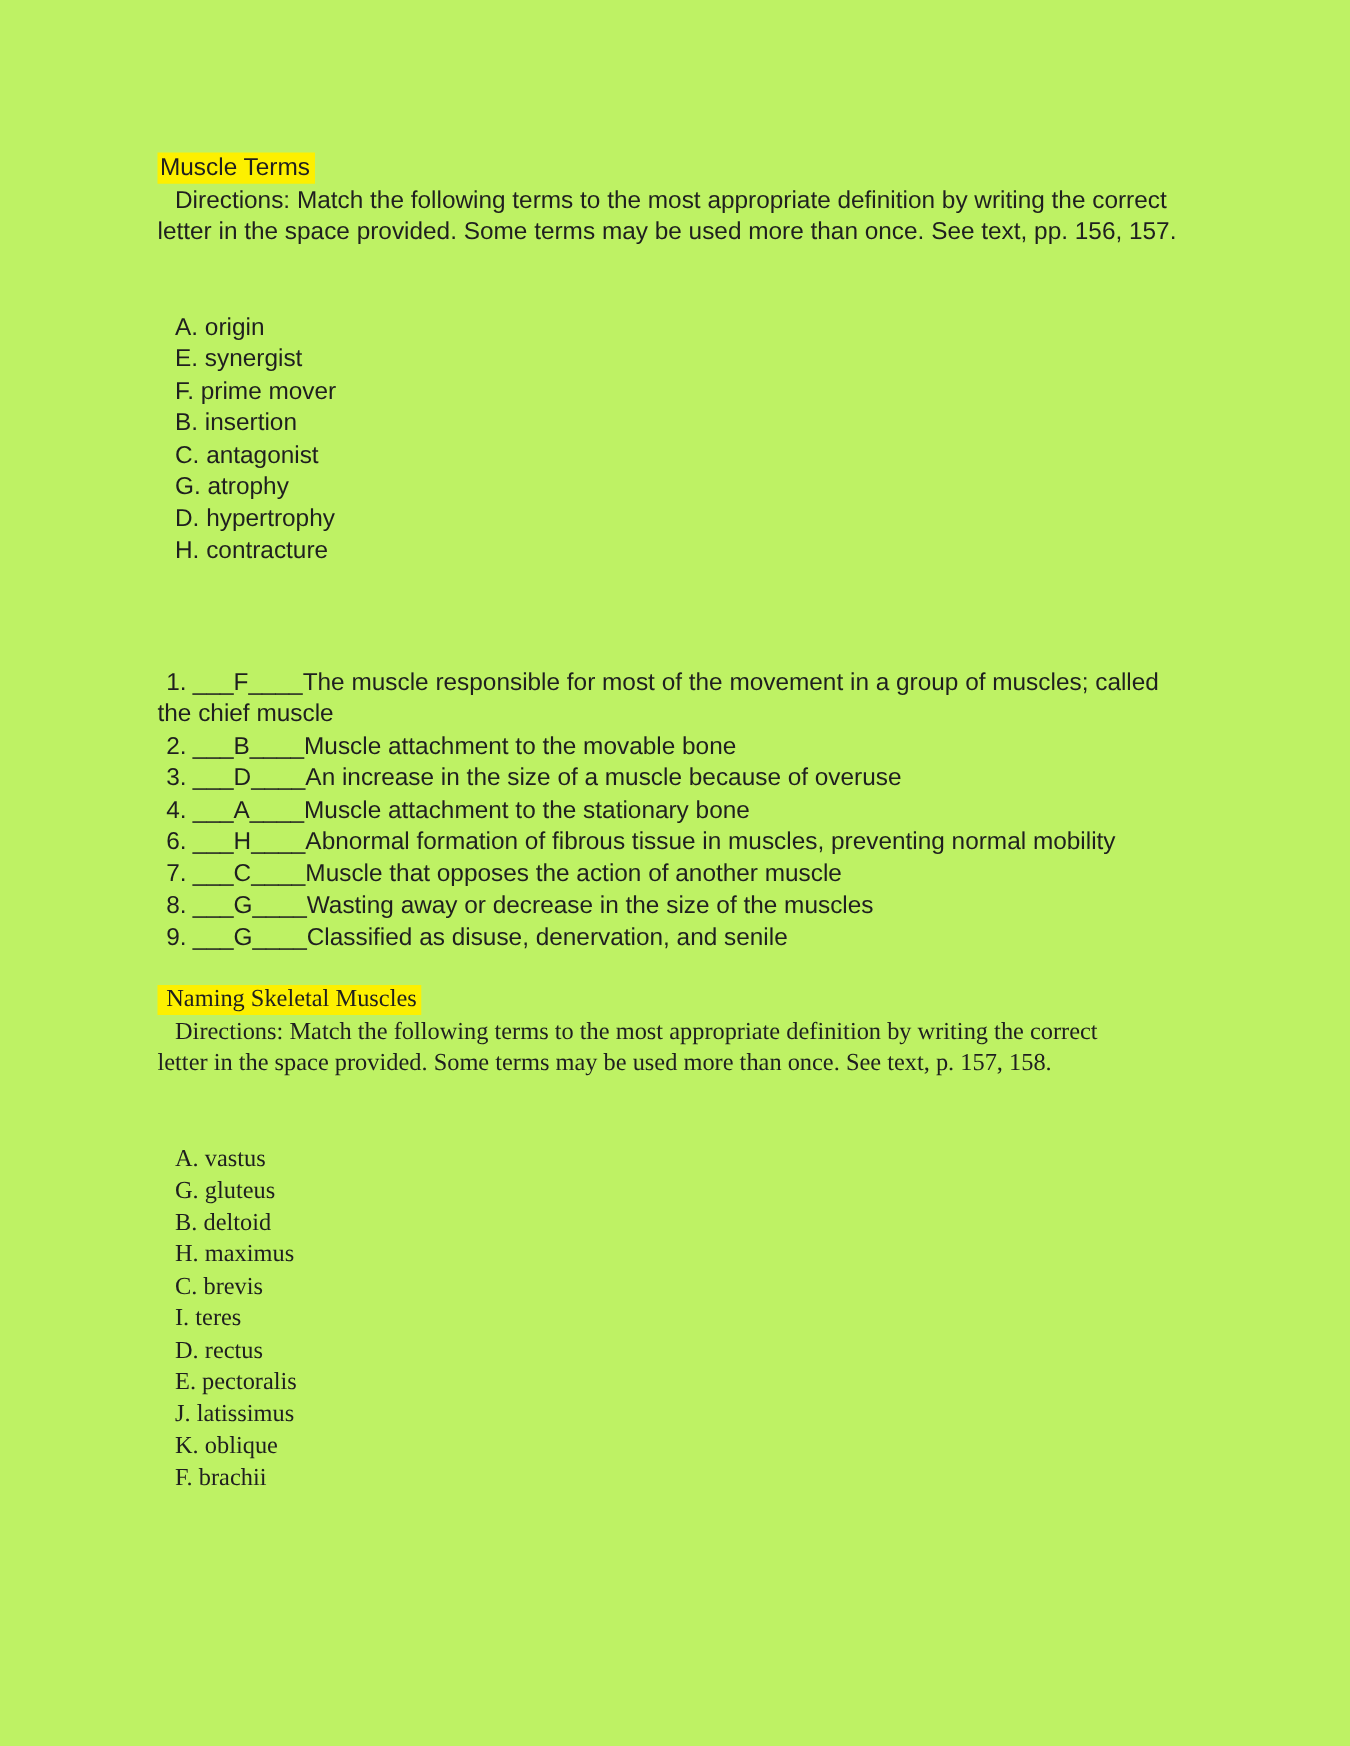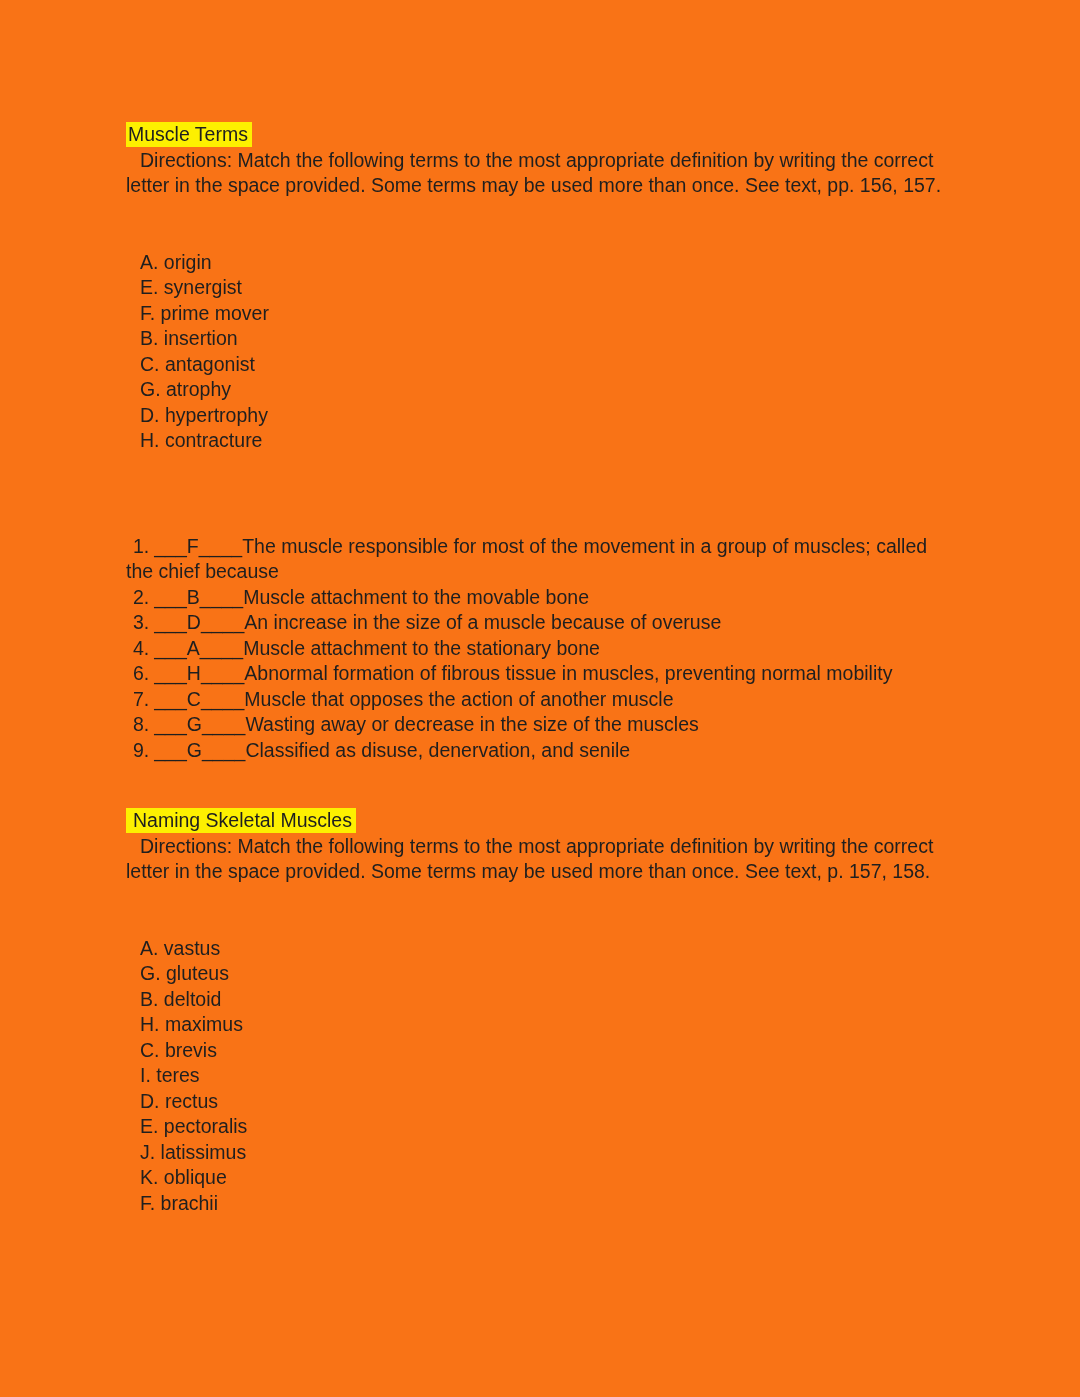--- a/index.html
+++ b/index.html
@@ -15,36 +15,36 @@
     font-size: 19.5px;
     line-height: 25.5px;
     color: #1f1f1f;
     -webkit-font-smoothing: antialiased;
   }
   .page {
     box-sizing: border-box;
     width: 1080px;
     height: 1397px;
     padding: 122px 80px 0 126px;
-    background: #f97316;
+    background: #bef264;
   }
   .line { white-space: pre; }
   .hl {
     background: #fdf000;
     padding: 1px 4px 2px 2px;
   }
   .hl-lead {
     padding-left: 7px;
   }
   .dir-first { padding-left: 14px; }
   .terms { margin-top: 51px; margin-left: 14px; }
   .questions { margin-top: 80px; }
   .q-line { padding-left: 7px; }
   .q-cont { padding-left: 0; }
-  .section-gap { margin-top: 45px; }
+  .section-gap { margin-top: 24px; font-family: Liberation Serif, serif; }
   .qnum { margin-right: 5px; }
 </style>
 </head>
 <body>
 
 <div class="page">
 
   <div>
     <div class="line"><span class="hl">Muscle Terms</span></div>
     <div class="line dir-first">Directions: Match the following terms to the most appropriate definition by writing the correct</div>
@@ -56,21 +56,21 @@
       <div class="line"><span>F.</span> <span>prime mover</span></div>
       <div class="line"><span>B.</span> <span>insertion</span></div>
       <div class="line"><span>C.</span> <span>antagonist</span></div>
       <div class="line"><span>G.</span> <span>atrophy</span></div>
       <div class="line"><span>D.</span> <span>hypertrophy</span></div>
       <div class="line"><span>H.</span> <span>contracture</span></div>
     </div>
 
     <div class="questions">
       <div class="line q-line"><span class="qnum">1.</span><span>___</span><span>F</span><span>____</span><span>The muscle responsible for most of the movement in a group of muscles; called</span></div>
-      <div class="line q-cont">the chief because</div>
+      <div class="line q-cont">the chief muscle</div>
       <div class="line q-line"><span class="qnum">2.</span><span>___</span><span>B</span><span>____</span><span>Muscle attachment to the movable bone</span></div>
       <div class="line q-line"><span class="qnum">3.</span><span>___</span><span>D</span><span>____</span><span>An increase in the size of a muscle because of overuse</span></div>
       <div class="line q-line"><span class="qnum">4.</span><span>___</span><span>A</span><span>____</span><span>Muscle attachment to the stationary bone</span></div>
       <div class="line q-line"><span class="qnum">6.</span><span>___</span><span>H</span><span>____</span><span>Abnormal formation of fibrous tissue in muscles, preventing normal mobility</span></div>
       <div class="line q-line"><span class="qnum">7.</span><span>___</span><span>C</span><span>____</span><span>Muscle that opposes the action of another muscle</span></div>
       <div class="line q-line"><span class="qnum">8.</span><span>___</span><span>G</span><span>____</span><span>Wasting away or decrease in the size of the muscles</span></div>
       <div class="line q-line"><span class="qnum">9.</span><span>___</span><span>G</span><span>____</span><span>Classified as disuse, denervation, and senile</span></div>
     </div>
   </div>
 

